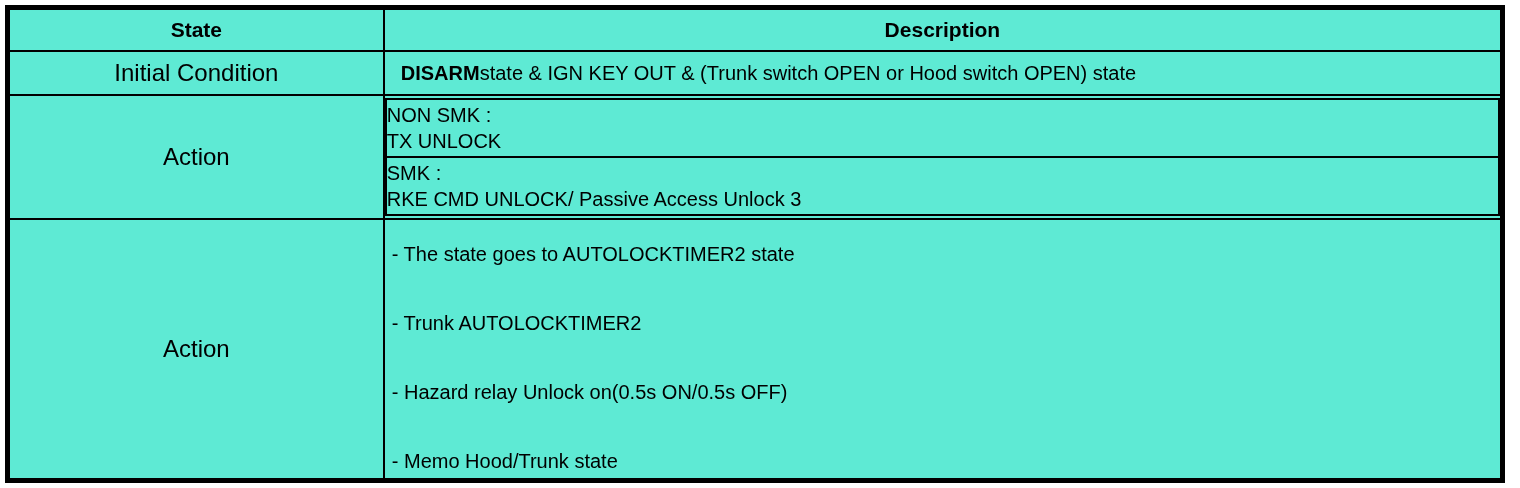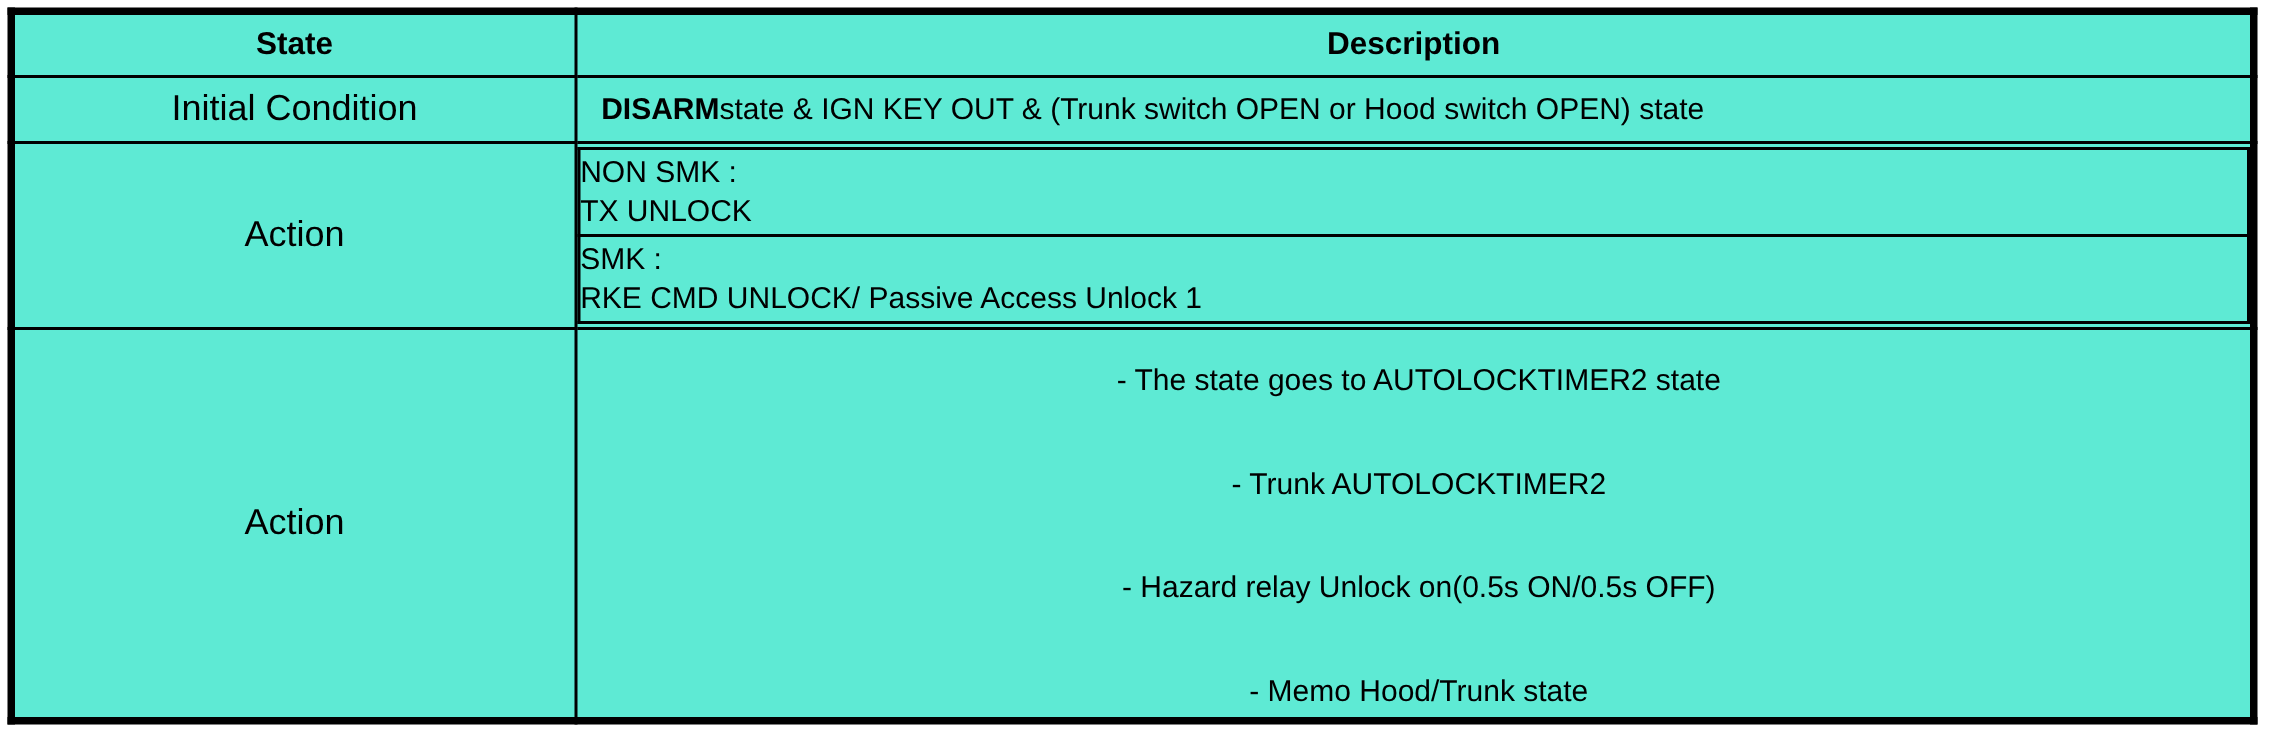--- a/index.html
+++ b/index.html
@@ -85,21 +85,20 @@
   }
   .action-list {
     list-style: none;
     margin: 0;
     padding: 18px 0 0 7px;
   }
   .action-list li {
     line-height: 1.25;
     margin-bottom: 44px;
     white-space: nowrap;
-    text-align: center;
   }
   .action-list li:last-child { margin-bottom: 0; }
 
   .bold { font-weight: bold; padding-left: 16px; }
 </style>
 </head>
 <body>
 
 <div class="sheet">
 
@@ -129,21 +128,21 @@
             <tbody>
               <tr>
                 <td class="evt-sub">
                   <div>NON SMK :</div>
                   <div>TX UNLOCK</div>
                 </td>
               </tr>
               <tr class="split-line">
                 <td class="evt-sub">
                   <div>SMK :</div>
-                  <div>RKE CMD UNLOCK/ Passive Access Unlock 1</div>
+                  <div>RKE CMD UNLOCK/ Passive Access Unlock 3</div>
                 </td>
               </tr>
             </tbody>
           </table>
         </td>
       </tr>
 
       <tr>
         <td class="state-label">Action</td>
         <td class="action-cell">

